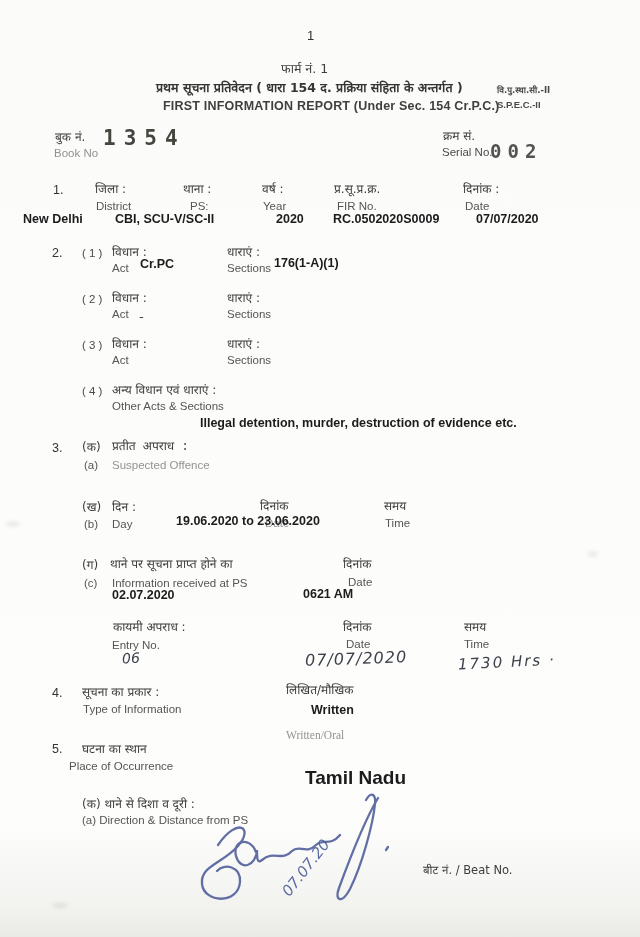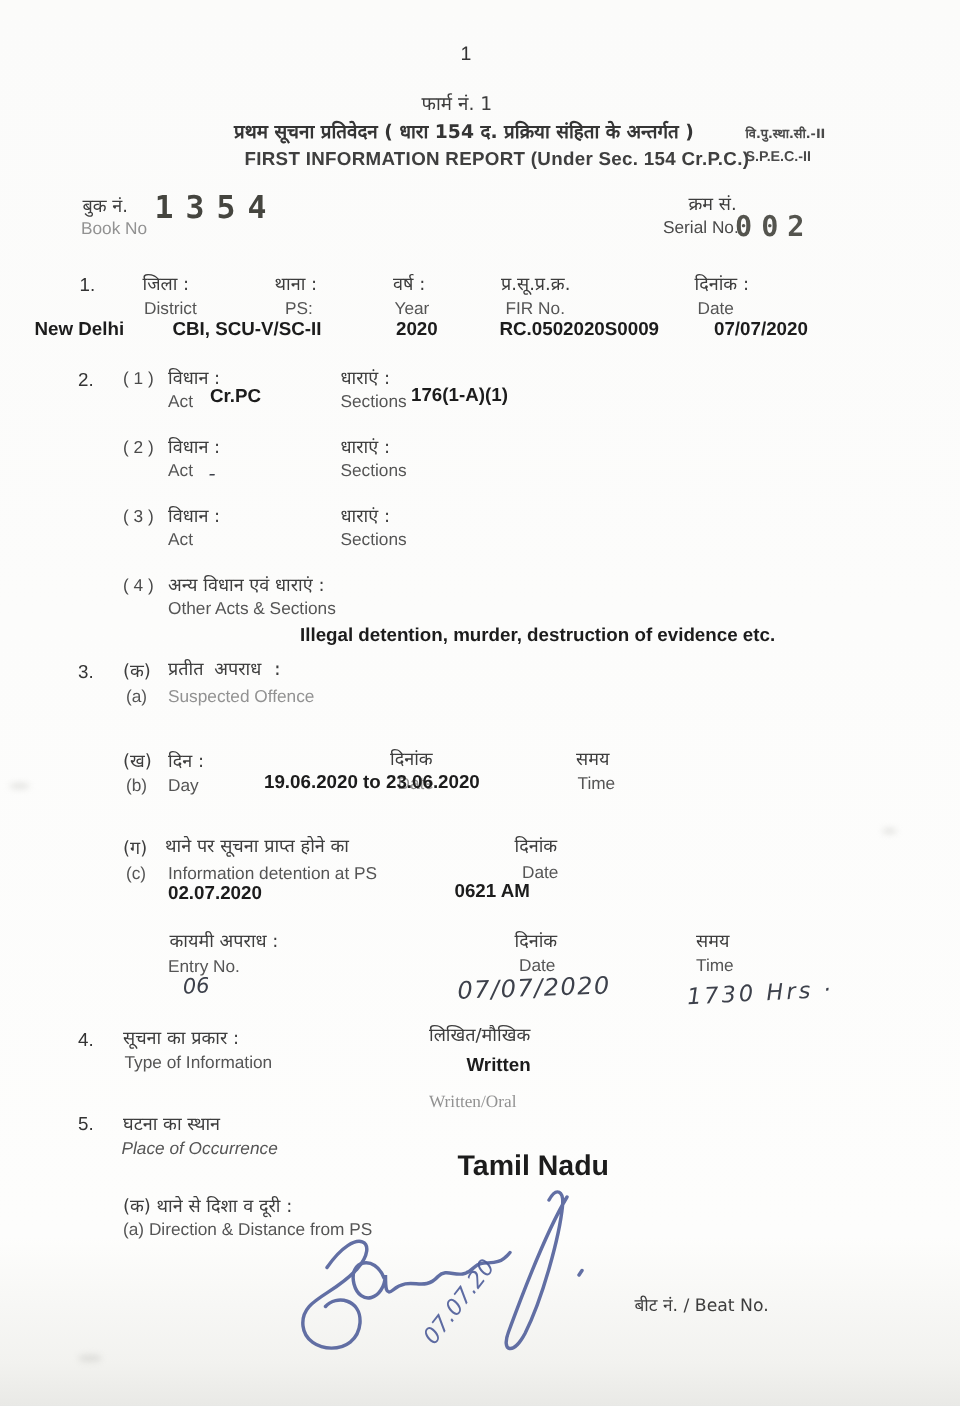--- a/index.html
+++ b/index.html
@@ -43,37 +43,37 @@
   <div class="pos hi" style="left:281px;top:61px;font-size:12.5px;">फार्म नं. 1</div>
   <div class="pos hi" style="left:156px;top:80px;font-size:12.5px;font-weight:600;color:#353535;">प्रथम सूचना प्रतिवेदन ( धारा 154 द. प्रक्रिया संहिता के अन्तर्गत )</div>
   <div class="pos en hdr-bold" style="left:163px;top:99px;font-size:12.5px;color:#3f3f3f;letter-spacing:.2px;">FIRST INFORMATION REPORT (Under Sec. 154 Cr.P.C.)</div>
   <div class="pos hi hdr-bold" style="left:497px;top:85px;font-size:8.5px;color:#4a4a4a;">वि.पु.स्था.सी.-II</div>
   <div class="pos en hdr-bold" style="left:497px;top:99px;font-size:9.5px;color:#4a4a4a;">S.P.E.C.-II</div>
 
   <div class="pos hi" style="left:55px;top:130px;">बुक नं.</div>
   <div class="pos en faded" style="left:54px;top:146px;">Book No</div>
   <div class="pos stamp" style="left:103px;top:125px;font-size:21px;letter-spacing:8px;">1354</div>
 
-  <div class="pos hi" style="left:443px;top:129px;margin-left:16px;">क्रम सं.</div>
+  <div class="pos hi" style="left:443px;top:129px;">क्रम सं.</div>
   <div class="pos en-dk" style="left:442px;top:145px;">Serial No.</div>
   <div class="pos stamp" style="left:490px;top:140px;font-size:19px;letter-spacing:6px;color:#54544e;">002</div>
 
   <div class="pos idx" style="left:53px;top:183px;">1.</div>
 
   <div class="pos hi" style="left:95px;top:182px;">जिला :</div>
   <div class="pos en" style="left:96px;top:199px;">District</div>
   <div class="pos val" style="left:23px;top:212px;">New Delhi</div>
 
   <div class="pos hi" style="left:183px;top:182px;">थाना :</div>
   <div class="pos en" style="left:190px;top:199px;">PS:</div>
   <div class="pos val" style="left:115px;top:212px;">CBI, SCU-V/SC-II</div>
 
   <div class="pos hi" style="left:262px;top:182px;">वर्ष :</div>
   <div class="pos en" style="left:263px;top:199px;">Year</div>
-  <div class="pos val" style="left:264px;top:212px;">2020</div>
+  <div class="pos val" style="left:276px;top:212px;">2020</div>
 
   <div class="pos hi" style="left:334px;top:182px;">प्र.सू.प्र.क्र.</div>
   <div class="pos en" style="left:337px;top:199px;">FIR No.</div>
   <div class="pos val" style="left:333px;top:212px;">RC.0502020S0009</div>
 
   <div class="pos hi" style="left:463px;top:182px;">दिनांक :</div>
   <div class="pos en" style="left:465px;top:199px;">Date</div>
   <div class="pos val" style="left:476px;top:212px;">07/07/2020</div>
 
   <div class="pos idx" style="left:52px;top:246px;">2.</div>
@@ -117,21 +117,21 @@
   <div class="pos en" style="left:112px;top:517px;">Day</div>
   <div class="pos hi" style="left:260px;top:499px;">दिनांक</div>
   <div class="pos en faded overlap-under" style="left:265px;top:516px;">Date</div>
   <div class="pos val overlap-over" style="left:176px;top:514px;">19.06.2020  to  23.06.2020</div>
   <div class="pos hi" style="left:384px;top:499px;">समय</div>
   <div class="pos en" style="left:385px;top:516px;">Time</div>
 
   <div class="pos hi" style="left:82px;top:558px;">(ग)</div>
   <div class="pos hi" style="left:110px;top:557px;">थाने पर सूचना प्राप्त होने का</div>
   <div class="pos en" style="left:84px;top:576px;">(c)</div>
-  <div class="pos en" style="left:112px;top:576px;">Information detention at PS</div>
+  <div class="pos en" style="left:112px;top:576px;">Information received at PS</div>
   <div class="pos val" style="left:112px;top:588px;">02.07.2020</div>
   <div class="pos hi" style="left:343px;top:557px;">दिनांक</div>
   <div class="pos en" style="left:348px;top:575px;">Date</div>
   <div class="pos val" style="left:303px;top:587px;">0621 AM</div>
 
   <div class="pos hi" style="left:113px;top:620px;">कायमी अपराध :</div>
   <div class="pos en" style="left:112px;top:638px;">Entry No.</div>
   <div class="pos hw" style="left:122px;top:650px;font-size:14px;transform:rotate(-3deg);">06</div>
   <div class="pos hi" style="left:343px;top:620px;">दिनांक</div>
   <div class="pos en" style="left:346px;top:637px;">Date</div>
@@ -142,21 +142,21 @@
 
   <div class="pos idx" style="left:52px;top:686px;">4.</div>
   <div class="pos hi" style="left:82px;top:685px;">सूचना का प्रकार :</div>
   <div class="pos en" style="left:83px;top:702px;">Type of Information</div>
   <div class="pos hi" style="left:286px;top:683px;">लिखित/मौखिक</div>
   <div class="pos en faded overlap-under" style="left:286px;top:728px;font-family:Liberation Serif, serif;">Written/Oral</div>
   <div class="pos val overlap-over" style="left:311px;top:703px;">Written</div>
 
   <div class="pos idx" style="left:52px;top:742px;">5.</div>
   <div class="pos hi" style="left:82px;top:742px;">घटना का स्थान</div>
-  <div class="pos en" style="left:81px;top:759px;font-style:italic;">Place of Occurrence</div>
+  <div class="pos en" style="left:69px;top:759px;">Place of Occurrence</div>
   <div class="pos val" style="left:305px;top:766px;font-size:19px;">Tamil Nadu</div>
 
   <div class="pos hi" style="left:82px;top:797px;">(क) थाने से दिशा व दूरी :</div>
   <div class="pos en" style="left:82px;top:813px;">(a) Direction &amp; Distance from PS</div>
 
   <svg class="pos" style="left:180px;top:790px;" width="230" height="122" viewBox="0 0 230 122">
     <g fill="none" stroke="#4d5c99" stroke-width="2.3" stroke-linecap="round" opacity="0.88">
 
       <path d="M 38 55 C 58 26, 74 38, 58 56 C 42 74, 20 76, 22 94 C 24 113, 58 115, 60 92 C 61 76, 44 73, 37 81"></path>
 

